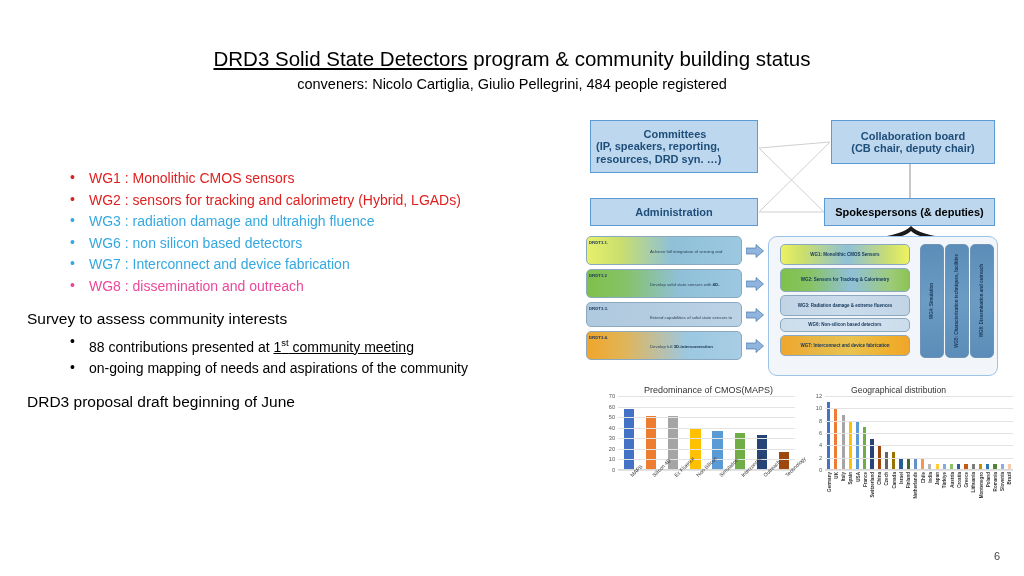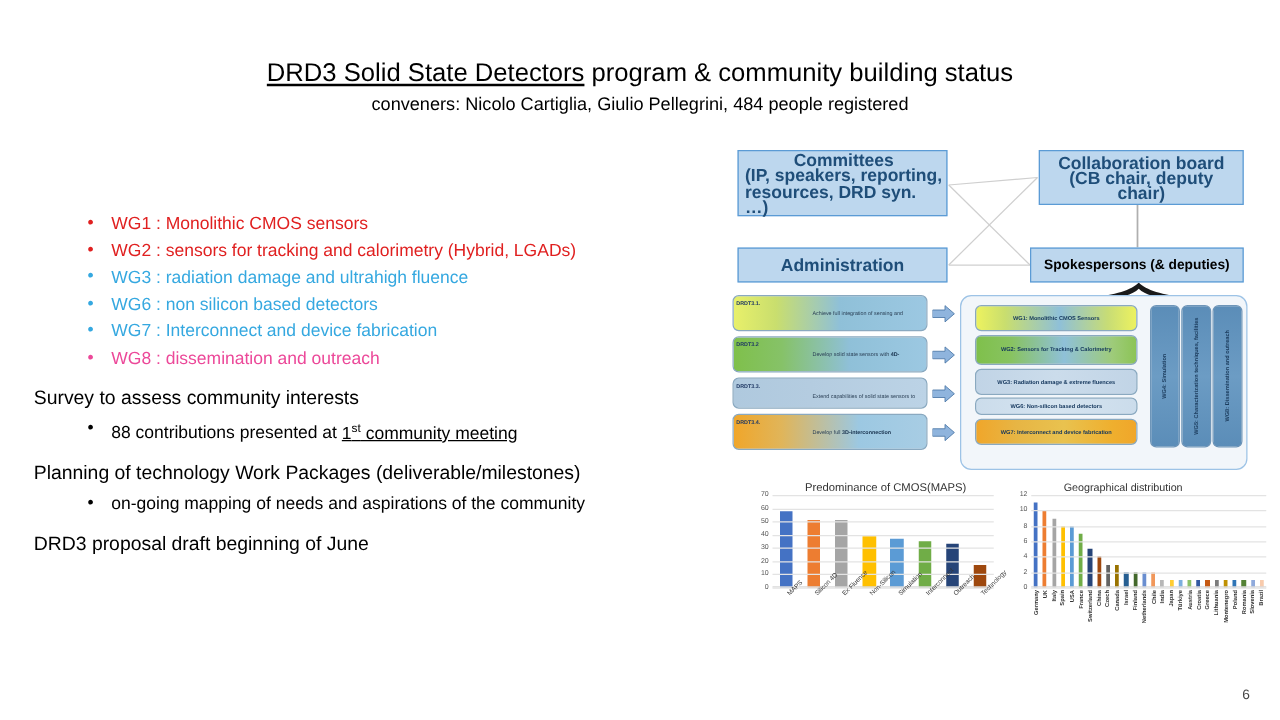--- a/index.html
+++ b/index.html
@@ -24,21 +24,21 @@
   li.blk{color:#000;}
   .sub-u{text-decoration:underline;}
   sup{font-size:0.68em;vertical-align:super;}
 
   
   .pagenum{position:absolute;right:24px;bottom:14px;font-size:11px;color:#444;}
 
   
   .org{position:absolute;left:586px;top:118px;width:420px;height:258px;}
   .obox{position:absolute;background:#BDD7EE;border:1px solid #5B9BD5;
-        color:#1F4E79;font-size:14px;font-weight:bold;line-height:12.2px;
+        color:#1F4E79;font-size:11px;font-weight:bold;line-height:12.2px;
         text-align:center;display:flex;align-items:center;justify-content:center;
         box-sizing:border-box;padding:2px 3px;}
   .obox.committees{left:4px;top:2px;width:168px;height:53px;text-align:left;
         justify-content:flex-start;padding-left:5px;}
   .obox.committees .hd{display:block;text-align:center;width:100%;}
   .obox.collab{left:245px;top:2px;width:164px;height:44px;}
   .obox.admin{left:4px;top:80px;width:168px;height:28px;}
   .obox.spokes{left:238px;top:80px;width:171px;height:28px;color:#000;font-size:11px;}
 
   .fan{position:absolute;left:285px;top:108px;width:80px;height:14px;overflow:hidden;}
@@ -121,21 +121,20 @@
     <li class="blue" style="color: rgb(53, 168, 224);">WG6 : non silicon based detectors</li>
     <li class="blue" style="color: rgb(53, 168, 224);">WG7 : Interconnect and device fabrication</li>
     <li class="blue" style="color: #ec4899;">WG8 : dissemination and outreach</li>
   </ul>
 
   <p class="lead sp">Survey to assess community interests</p>
   <ul class="bl">
     <li class="blk"><span>88 contributions presented at </span><span class="sub-u"><span>1</span><sup>st</sup><span> community meeting</span></span></li>
   </ul>
 
-  <p class="lead sp">Planning of technology Work Packages (deliverable/milestones)</p>
   <ul class="bl">
     <li class="blk">on-going mapping of needs and aspirations of the community</li>
   </ul>
 
   <p class="lead sp">DRD3 proposal draft beginning of June</p>
 </div>
 
 <div class="pagenum">6</div>
 
 <div class="org">

